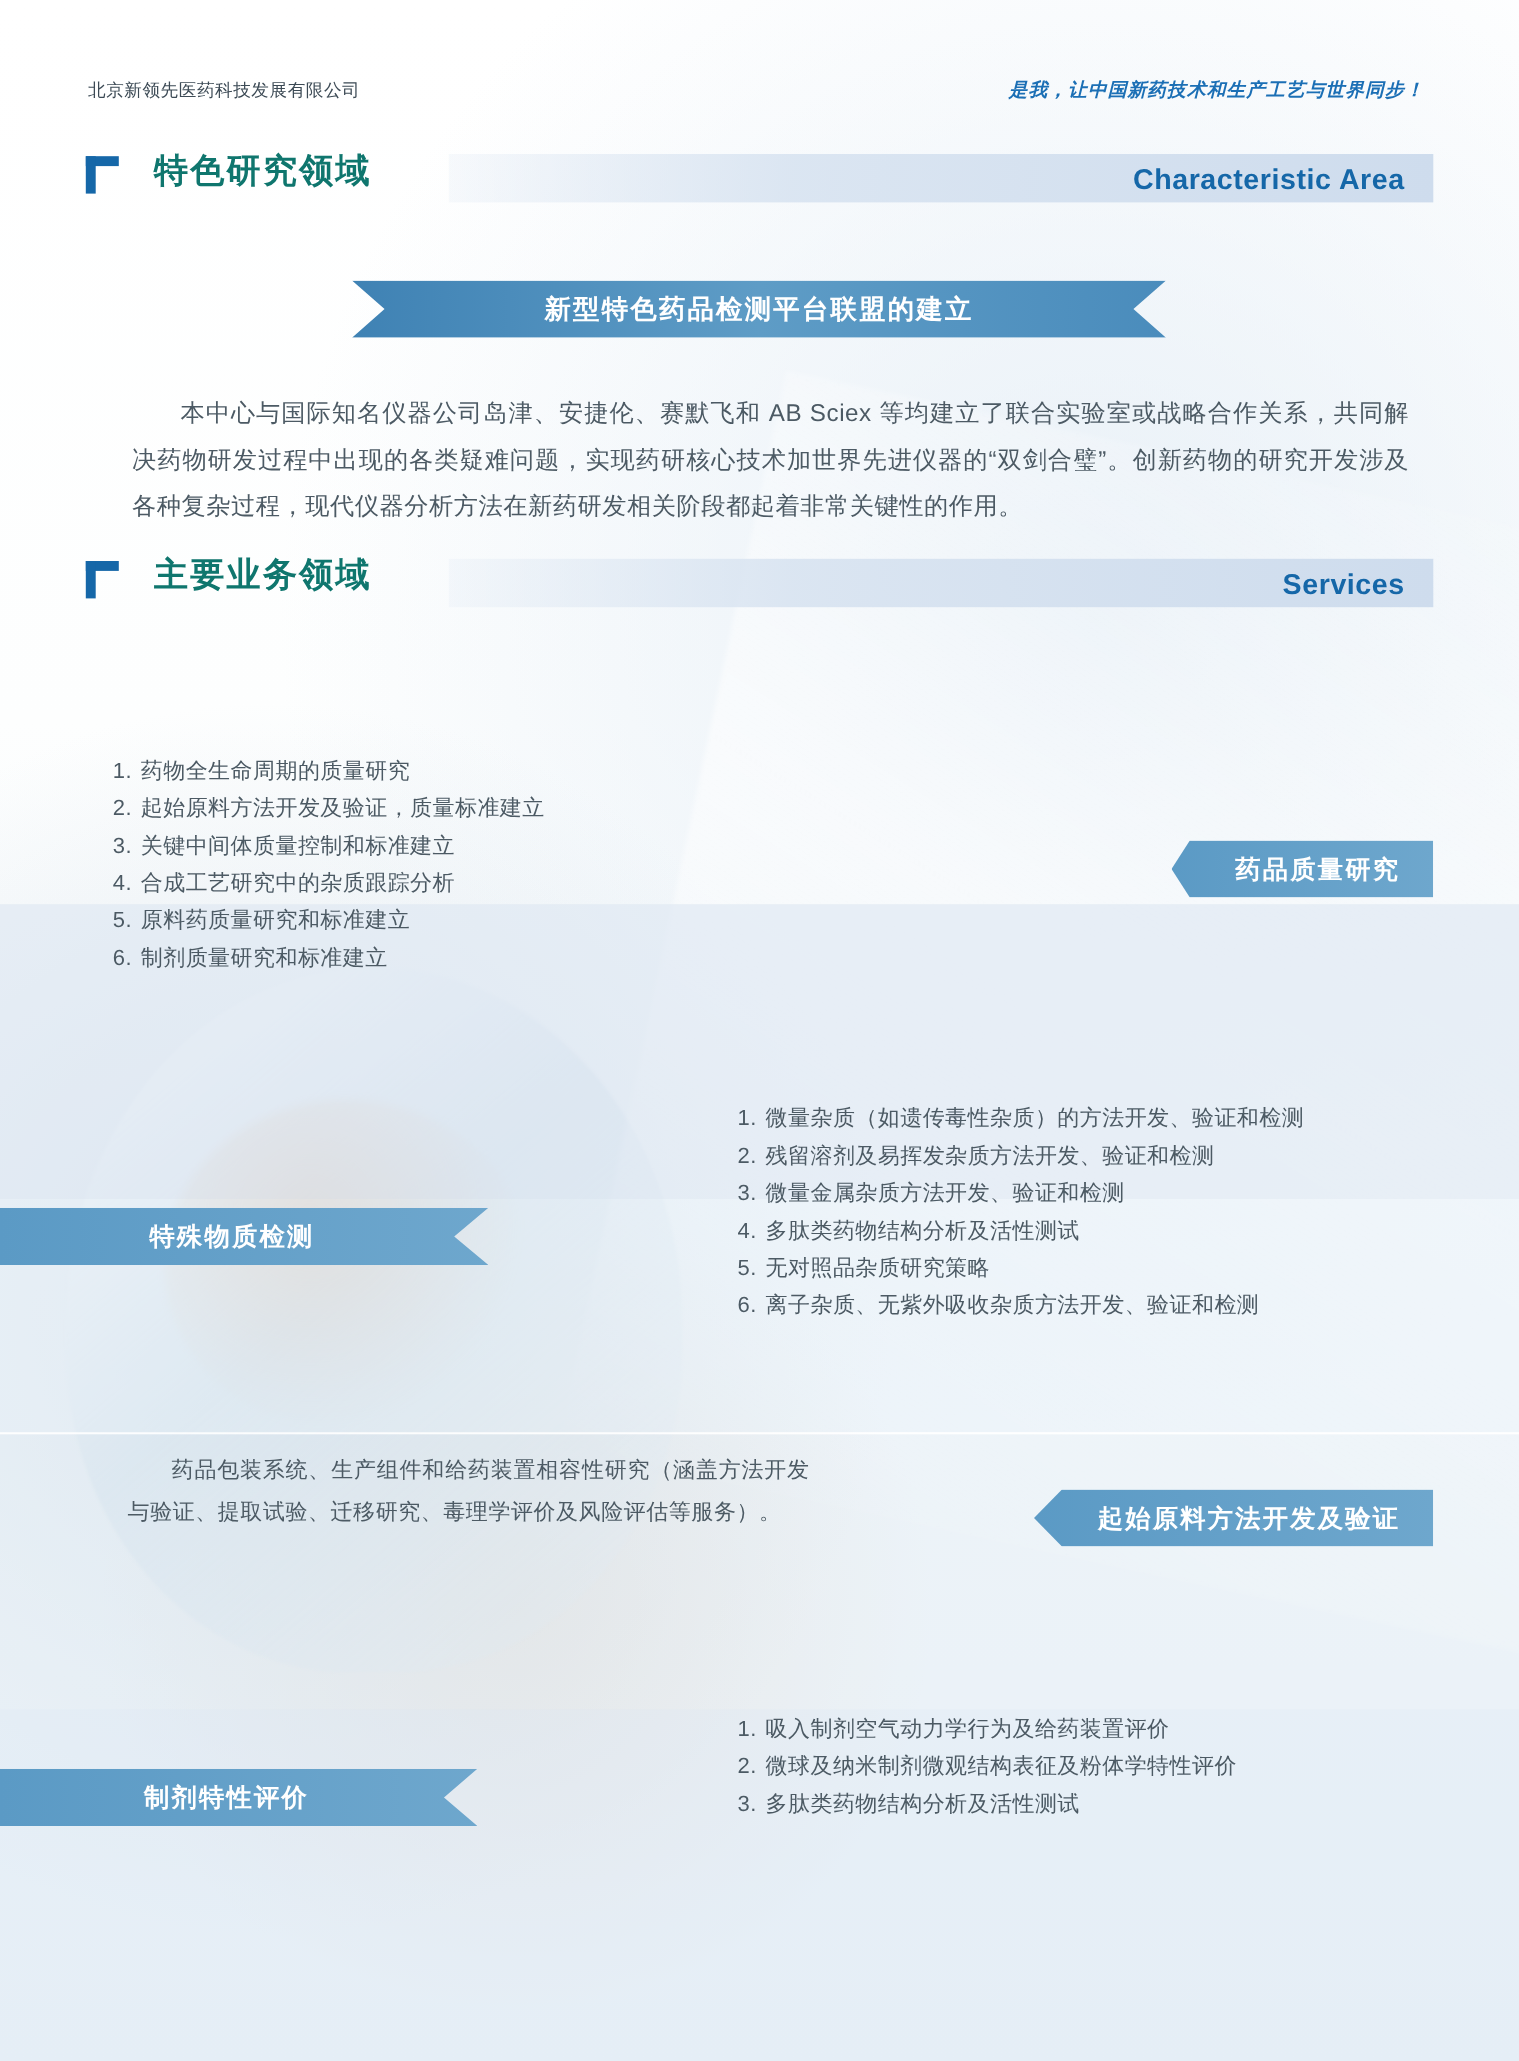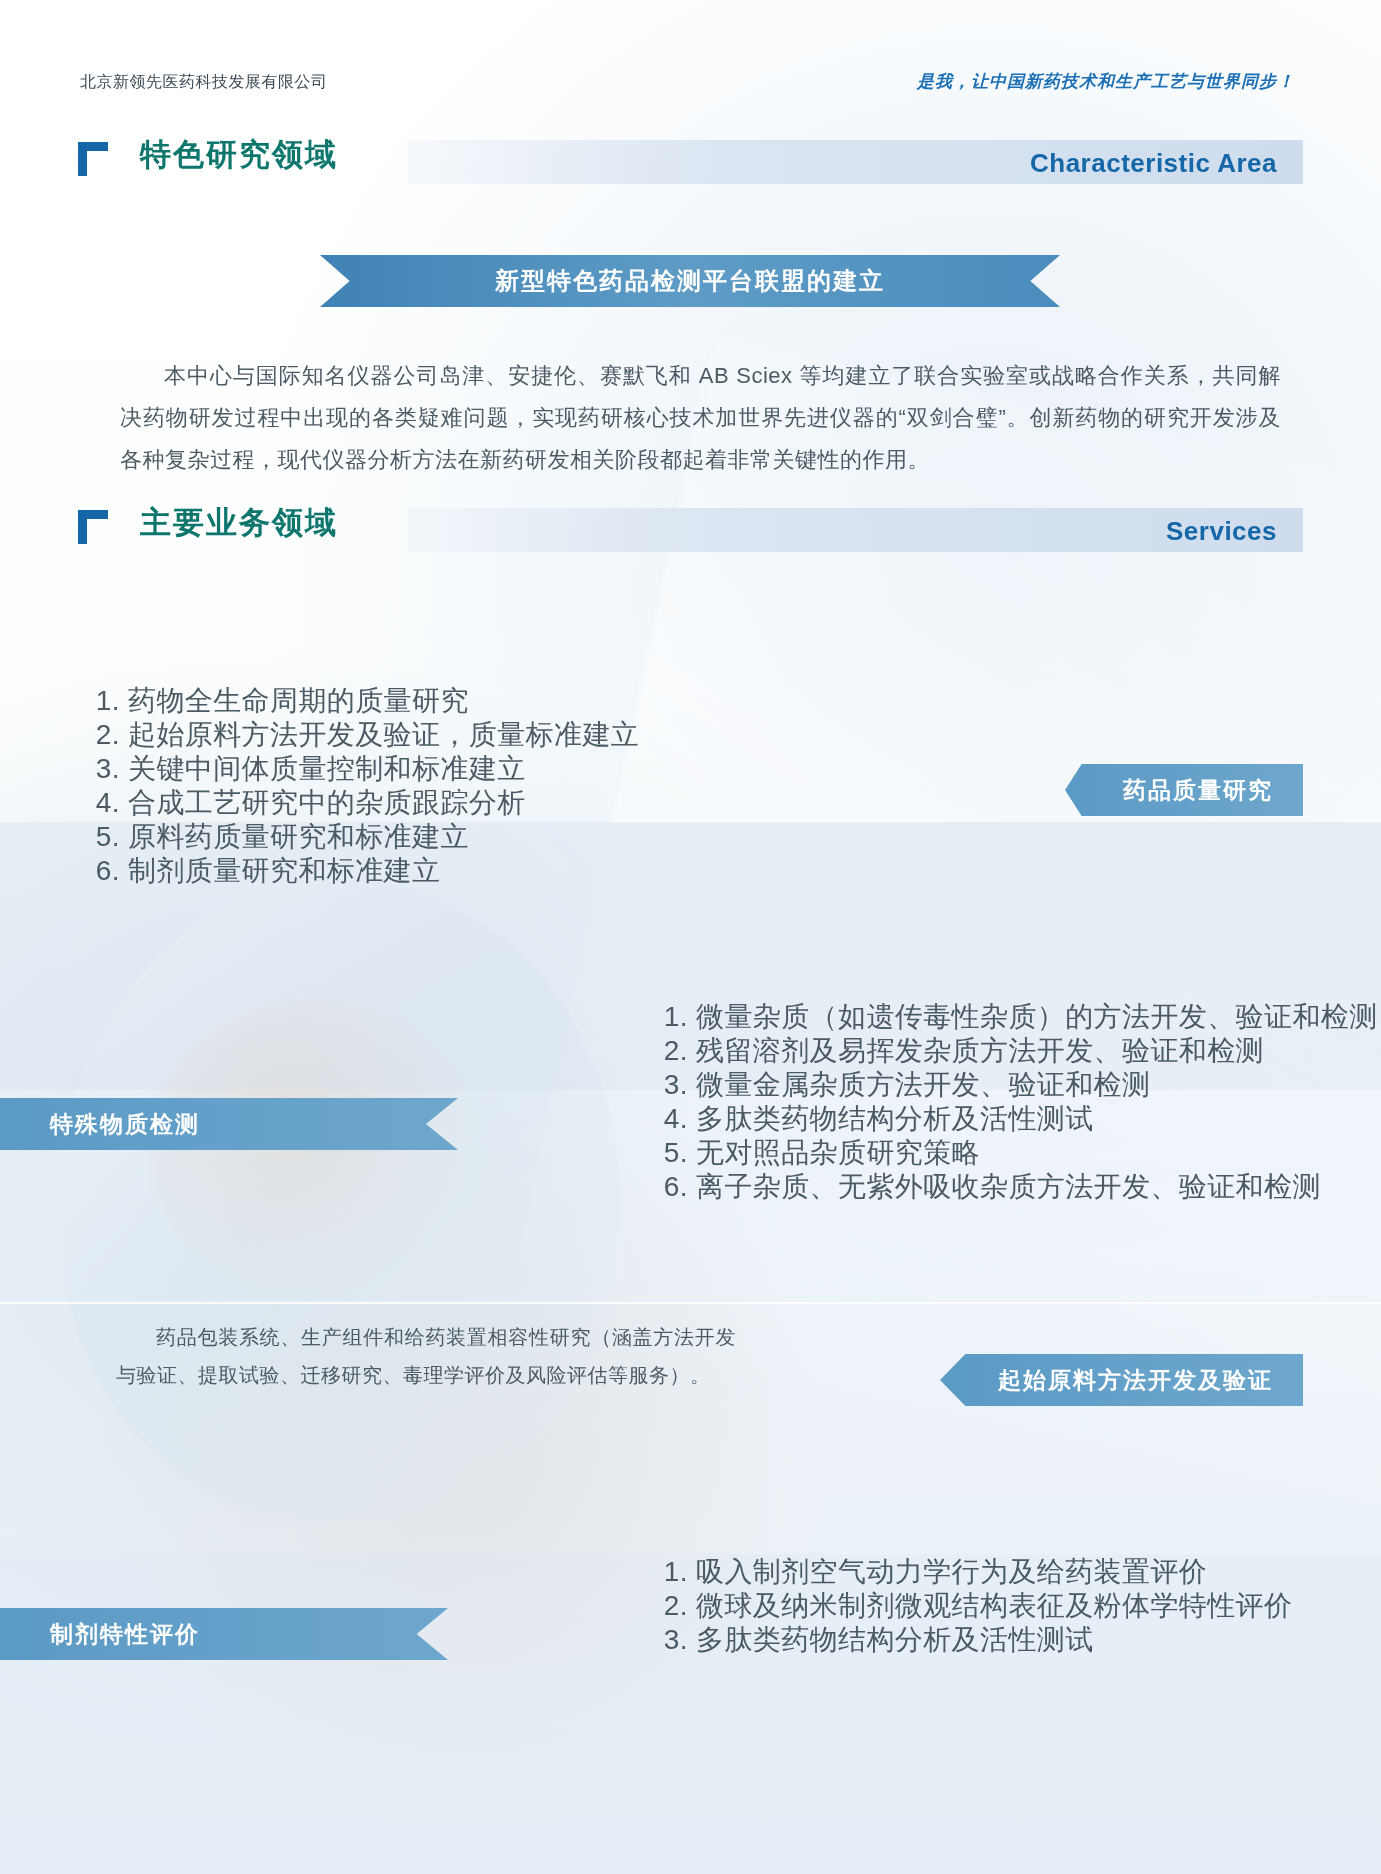--- a/index.html
+++ b/index.html
@@ -200,21 +200,21 @@
 
   
   ol.nlist {
     margin: 0;
     padding: 0;
     list-style: none;
     counter-reset: item;
   }
   ol.nlist li {
     counter-increment: item;
-    font-size: 28px;
+    font-size: 20px;
     line-height: 34px;
     color: #4c5a64;
     position: relative;
     padding-left: 36px;
     letter-spacing: 0.4px;
   }
   ol.nlist li::before {
     content: counter(item) ".";
     position: absolute;
     left: 0;
@@ -236,22 +236,23 @@
     letter-spacing: 2px;
   }
   .tag.right {
     clip-path: polygon(7% 0, 100% 0, 100% 100%, 7% 100%, 0 50%);
     padding-left: 58px;
     padding-right: 30px;
     justify-content: flex-start;
   }
   .tag.left {
     clip-path: polygon(0 0, 100% 0, 93% 50%, 100% 100%, 0 100%);
-    padding-left: 50px;
+    padding-left: 36px;
     padding-right: 58px;
+    justify-content: center;
   }
 
   #tag-quality { right: 78px; top: 764px; }
   #tag-special { left: 0; top: 1098px; width: 350px; }
   #tag-compat  { right: 78px; top: 1354px; }
   #tag-prep    { left: 0; top: 1608px; width: 340px; }
 
   #list-quality { position: absolute; left: 92px; top: 684px; }
   #list-special { position: absolute; left: 660px; top: 1000px; }
   #list-prep    { position: absolute; left: 660px; top: 1555px; }

